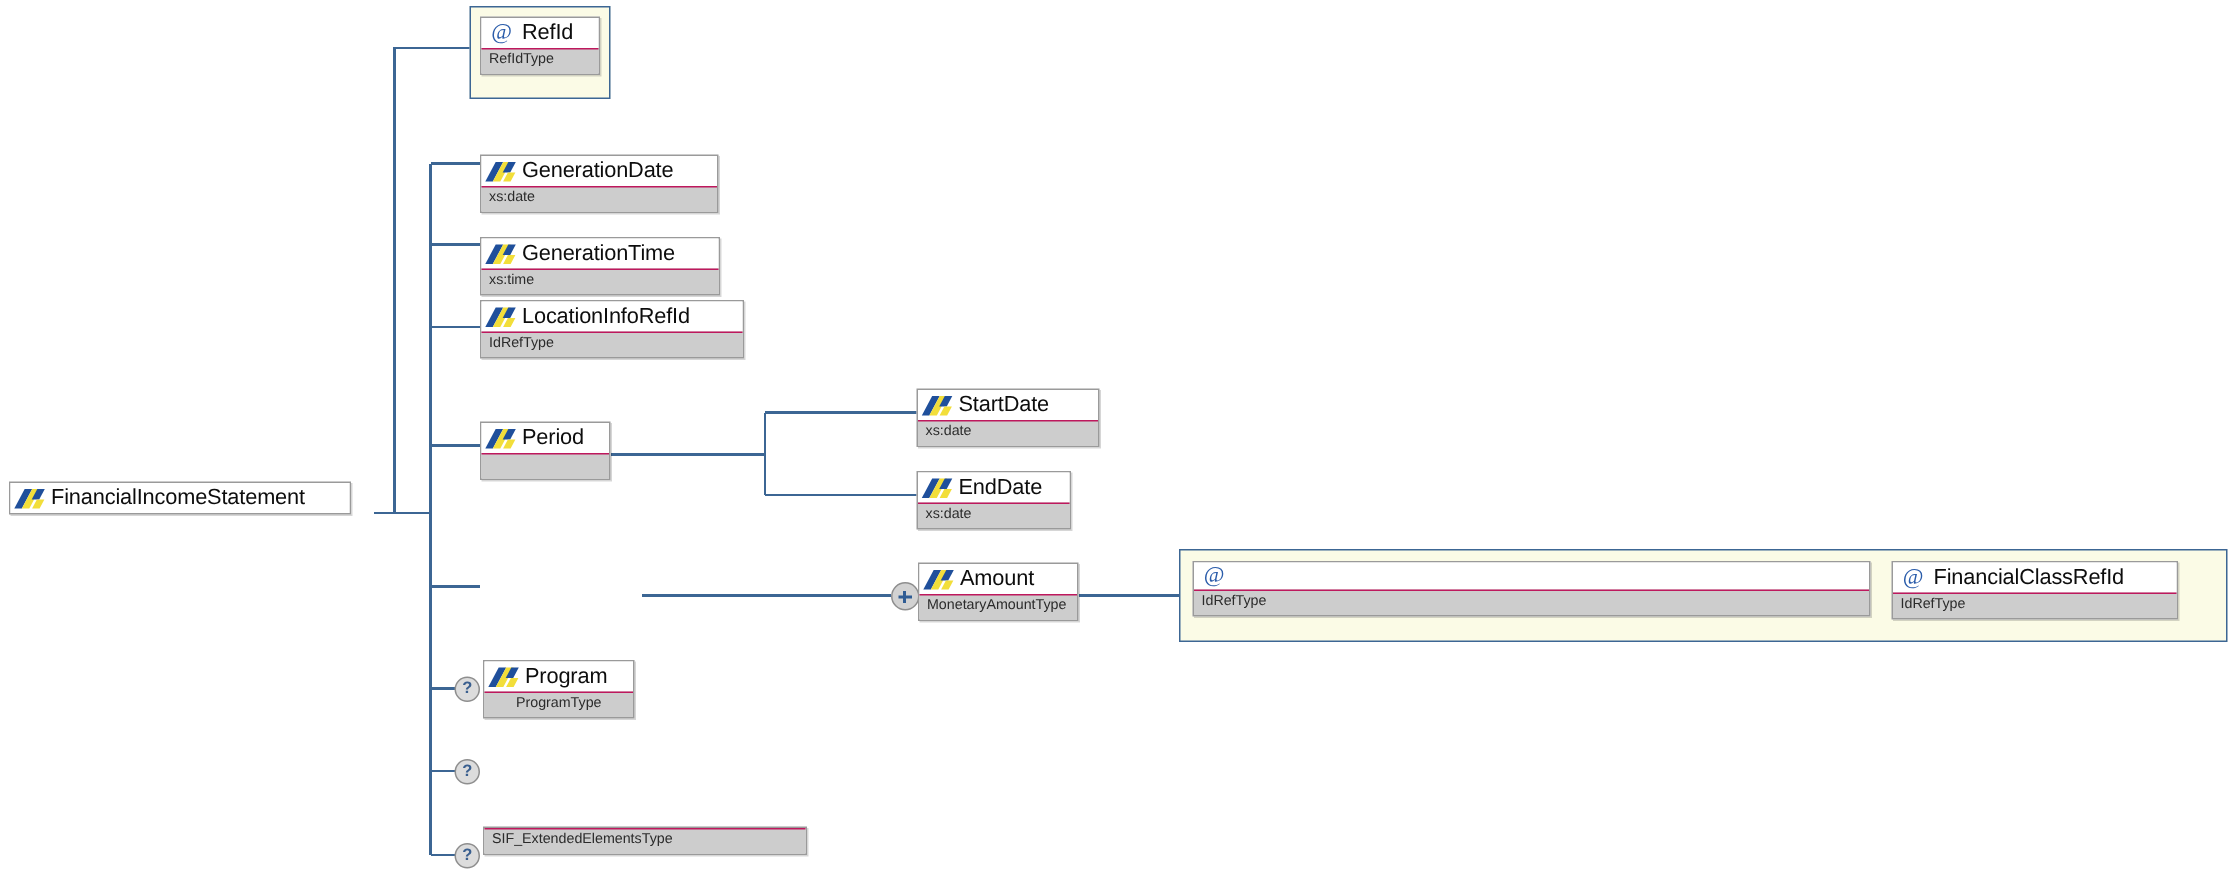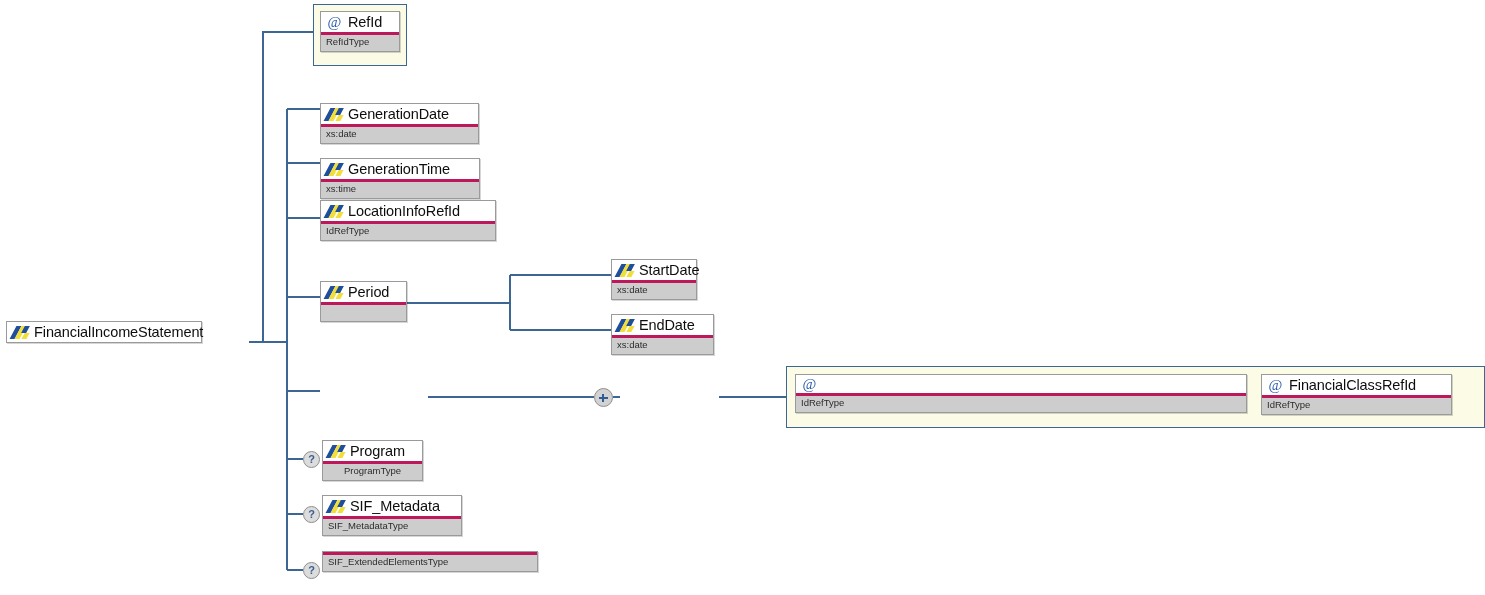--- a/index.html
+++ b/index.html
@@ -45,21 +45,21 @@
   }
   .node .label {
     font-size: 14.5px;
     font-weight: normal;
     color: #0d0d0d;
     letter-spacing: -0.1px;
     line-height: 17px;
   }
   .node .type-row {
     background: #cdcdcd;
-    border-top: 3px solid #be185d;
+    border-top: 1px solid #be185d;
     font-size: 9.5px;
     color: #2b2b2b;
     padding: 1px 5px 2px 5px;
     line-height: 12px;
     min-height: 13px;
     white-space: nowrap;
   }
   .node.attr .type-row { background: #cdcdcd; }
 
   
@@ -165,21 +165,21 @@
       <path d="M613,397 L620,397"></path>
 
       <path d="M719,397 L786,397"></path>
     </g>
   </svg>
 
   <div class="attr-group" style="left:313px; top:4px; width:94px; height:62px;"></div>
 
   <div class="attr-group" style="left:786px; top:366px; width:699px; height:62px;"></div>
 
-  <div class="node" style="left:6px; top:321px; width:196px;">
+  <div class="node" style="left:6px; top:321px; width:228px;">
     <div class="name-row">
       <span class="el-icon">
         <i class="b1"></i>
           <i class="y1"></i>
           <i class="b2"></i>
           <i class="y2"></i>
       </span>
       <span class="label">FinancialIncomeStatement</span>
     </div>
   </div>
@@ -237,21 +237,21 @@
         <i class="b1"></i>
           <i class="y1"></i>
           <i class="b2"></i>
           <i class="y2"></i>
       </span>
       <span class="label">Period</span>
     </div>
     <div class="type-row"></div>
   </div>
 
-  <div class="node" style="left:611px; top:259px; width:86px;">
+  <div class="node" style="left:611px; top:259px; width:122px;">
     <div class="name-row">
       <span class="el-icon">
         <i class="b1"></i>
           <i class="y1"></i>
           <i class="b2"></i>
           <i class="y2"></i>
       </span>
       <span class="label">StartDate</span>
     </div>
     <div class="type-row">xs:date</div>
@@ -266,20 +266,32 @@
           <i class="y2"></i>
       </span>
       <span class="label">EndDate</span>
     </div>
     <div class="type-row">xs:date</div>
   </div>
 
 
   <div class="plus-marker" style="left:594px; top:388px;"></div>
 
+  <div class="node" style="left:612px; top:375px; width:107px;">
+    <div class="name-row">
+      <span class="el-icon">
+        <i class="b1"></i>
+          <i class="y1"></i>
+          <i class="b2"></i>
+          <i class="y2"></i>
+      </span>
+      <span class="label">Amount</span>
+    </div>
+    <div class="type-row">MonetaryAmountType</div>
+  </div>
 
   <div class="node attr" style="left:795px; top:374px; width:452px;">
     <div class="name-row">
       <span class="at-icon">@</span>
     </div>
     <div class="type-row">IdRefType</div>
   </div>
 
   <div class="node attr" style="left:1261px; top:374px; width:191px;">
     <div class="name-row">
@@ -297,31 +309,19 @@
           <i class="y1"></i>
           <i class="b2"></i>
           <i class="y2"></i>
       </span>
       <span class="label">Program</span>
     </div>
     <div class="type-row">ProgramType</div>
   </div>
 
   <div class="opt-marker" style="left:303px; top:506px;"><span>?</span></div>
-  <div class="node" style="left:322px; top:495px; width:140px;">
-    <div class="name-row">
-      <span class="el-icon">
-        <i class="b1"></i>
-          <i class="y1"></i>
-          <i class="b2"></i>
-          <i class="y2"></i>
-      </span>
-      <span class="label">SIF_Metadata</span>
-    </div>
-    <div class="type-row">SIF_MetadataType</div>
-  </div>
 
   <div class="opt-marker" style="left:303px; top:562px;"><span>?</span></div>
   <div class="node" style="left:322px; top:551px; width:216px;">
     <div class="type-row">SIF_ExtendedElementsType</div>
   </div>
 
 </div>
 
 </body></html>

